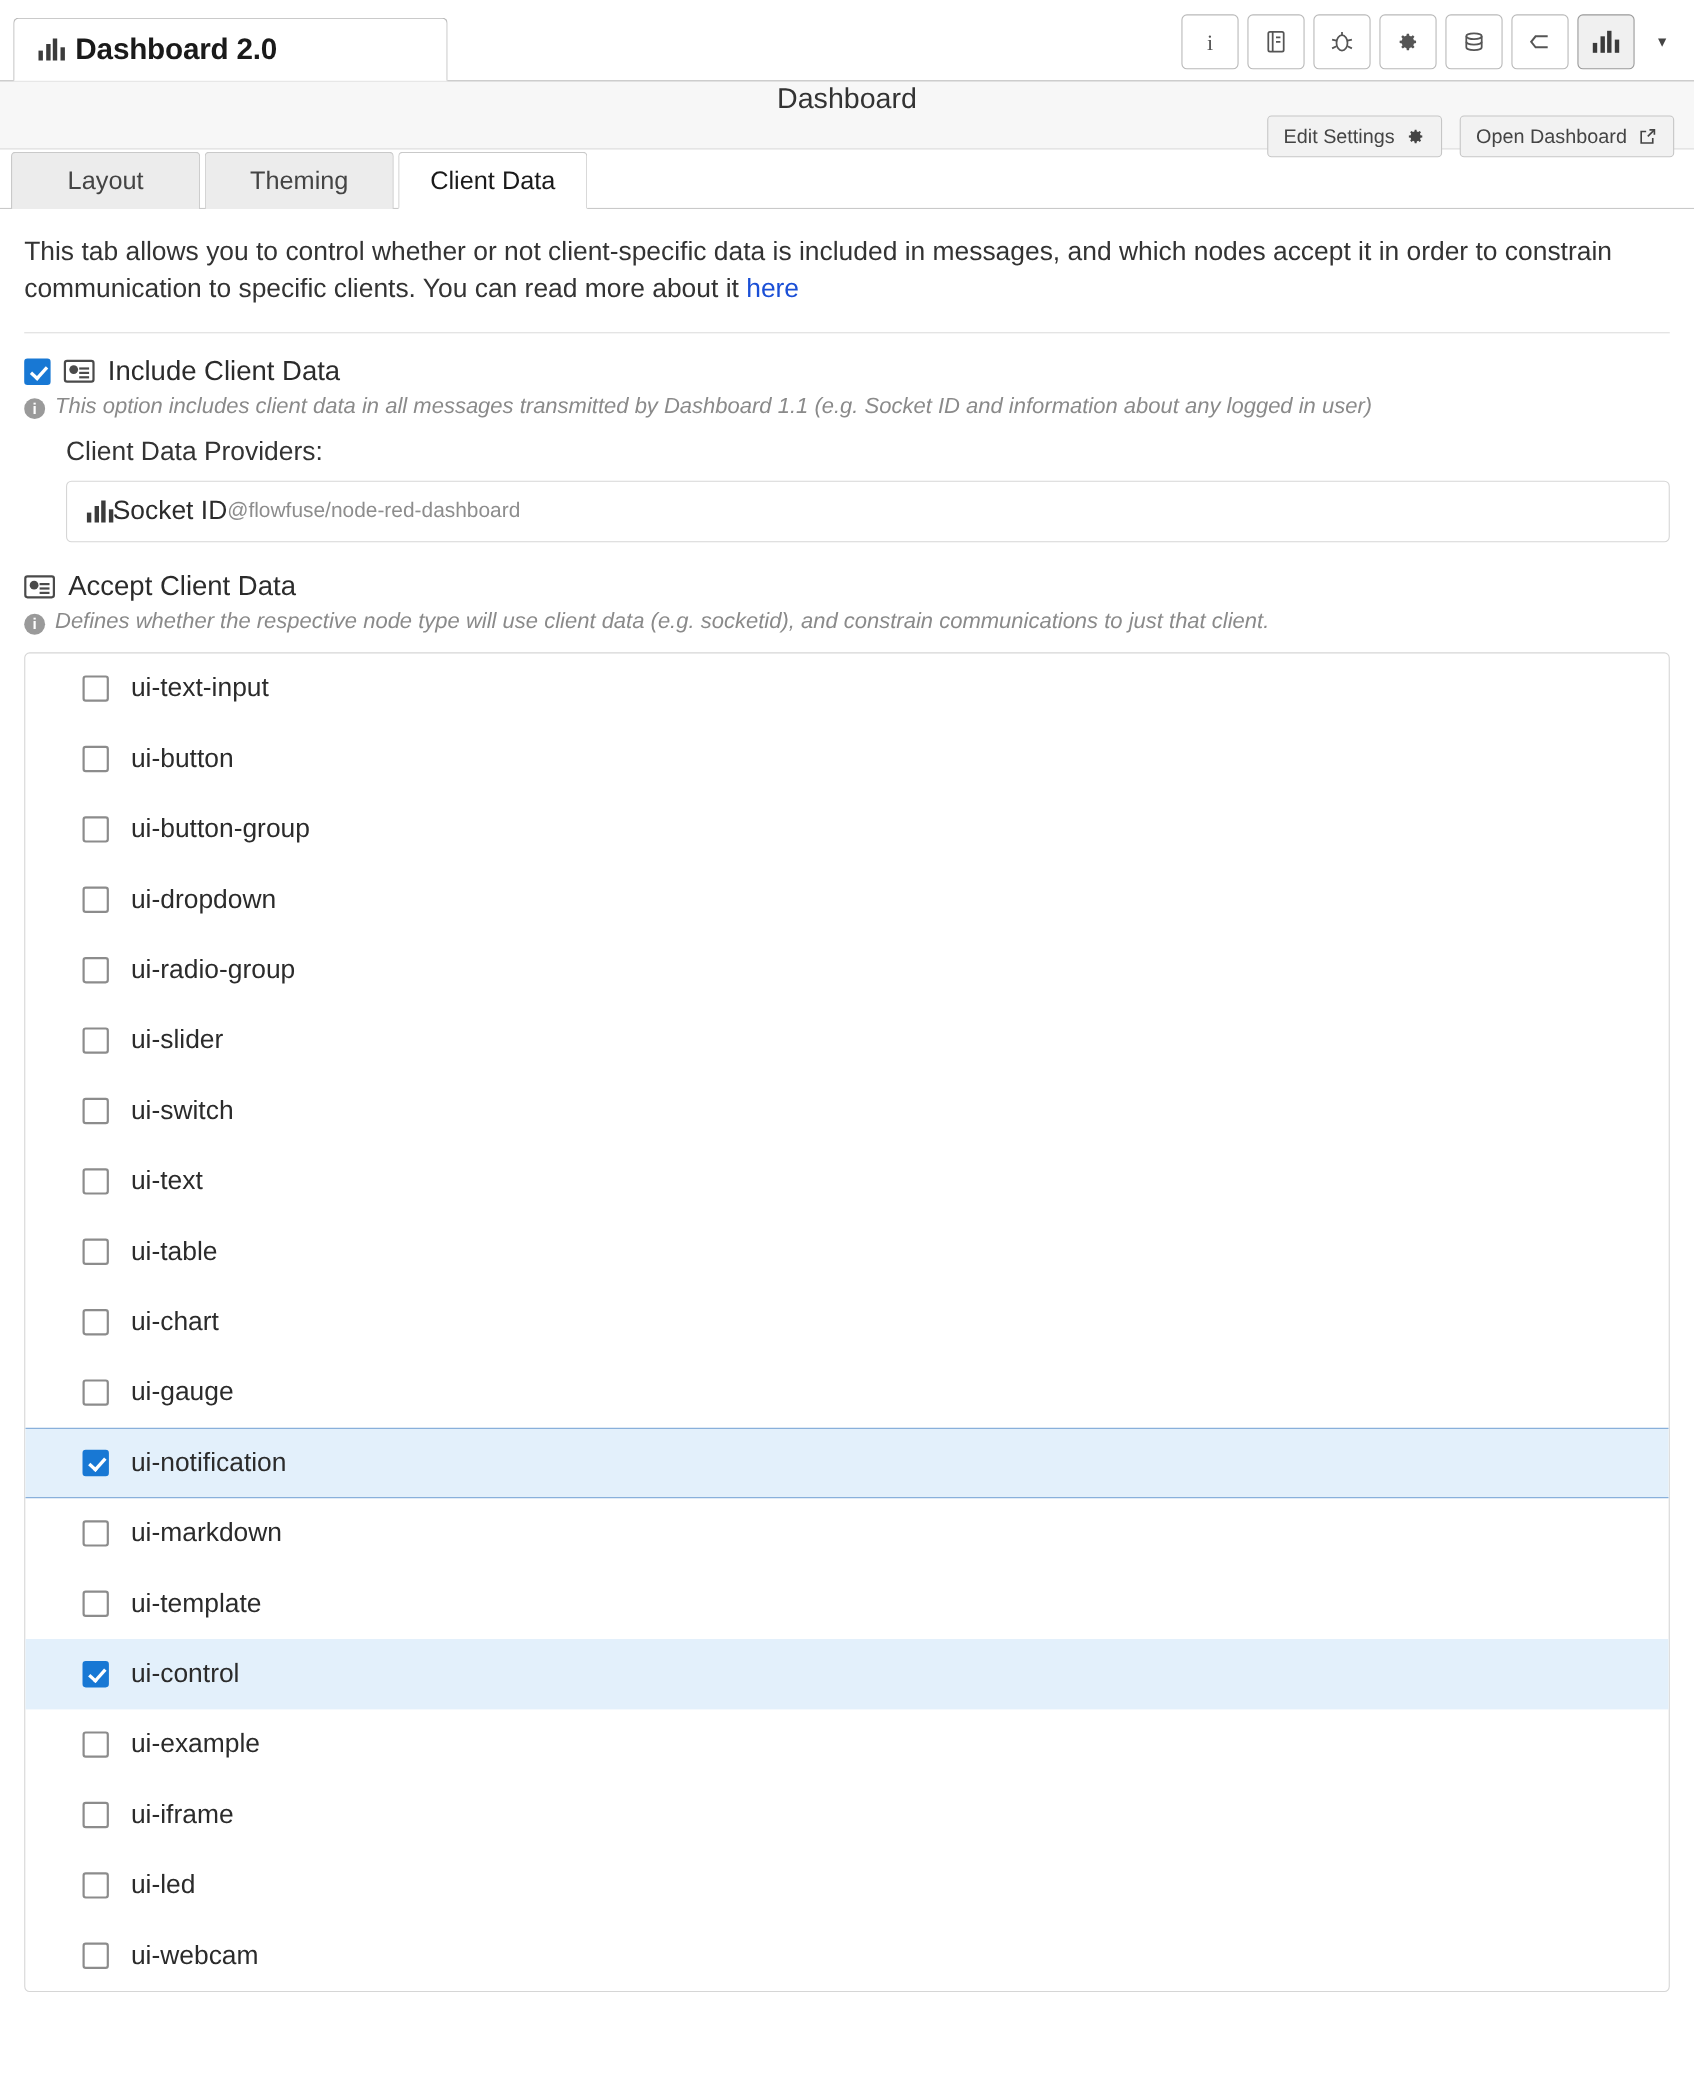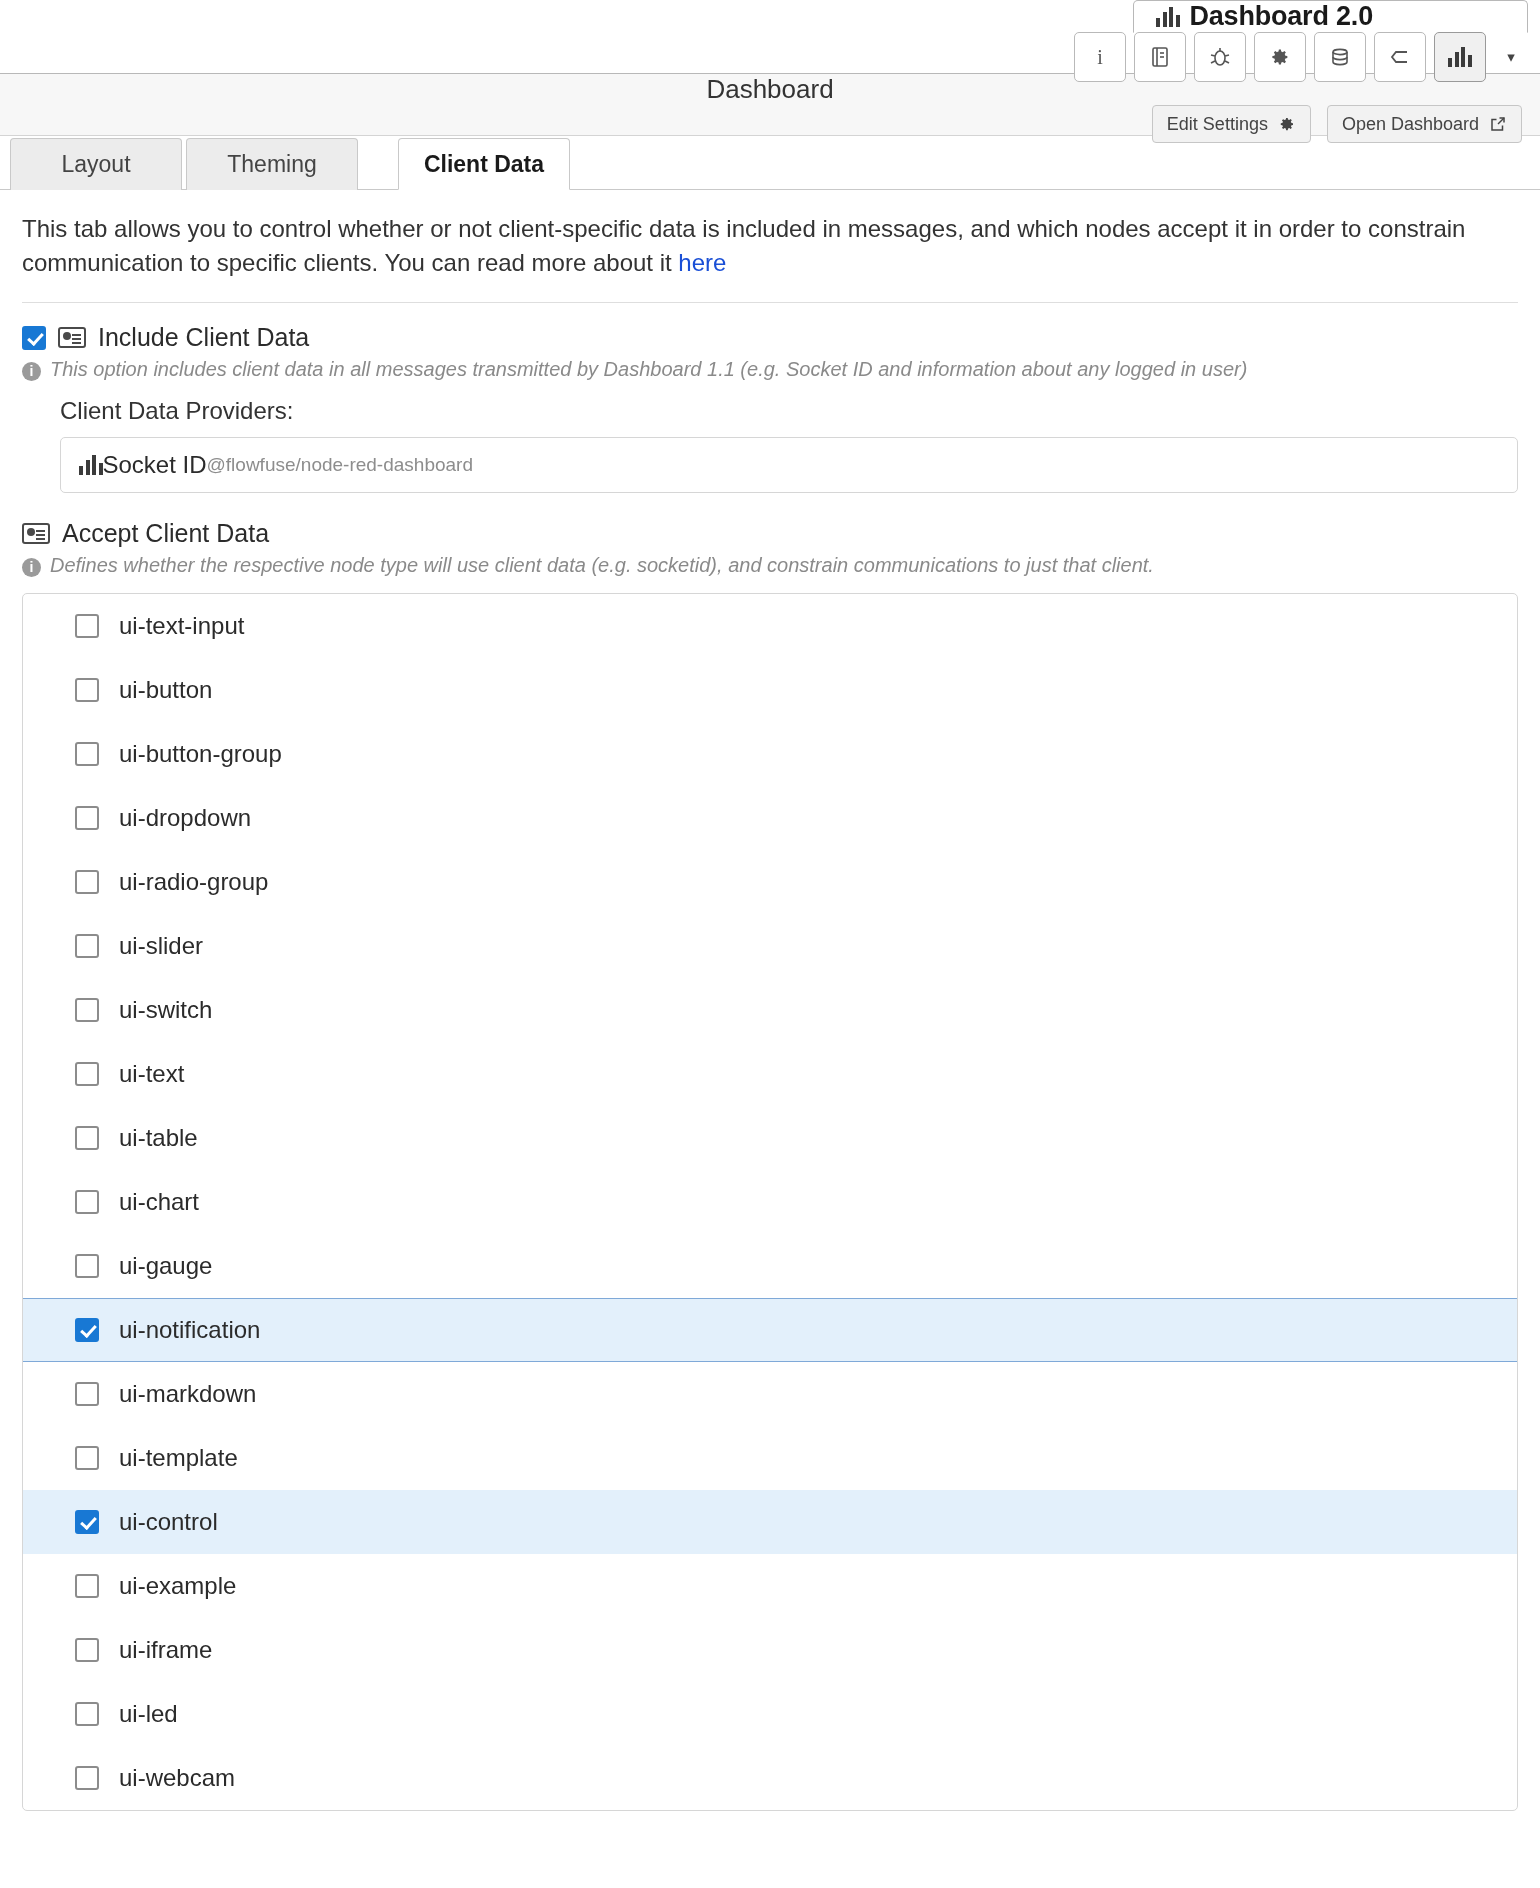--- a/index.html
+++ b/index.html
@@ -17,21 +17,20 @@
 
   
   .topbar {
     display: flex;
     align-items: flex-end;
     height: 74px;
     border-bottom: 1px solid #b8b8b8;
     background: #ffffff;
     padding: 0 12px 0 12px;
     position: relative;
-    flex-direction: column;
   }
   .app-tab {
     display: flex;
     align-items: center;
     gap: 10px;
     height: 58px;
     padding: 0 26px 0 22px;
     border: 1px solid #b8b8b8;
     border-bottom: 1px solid #ffffff;
     border-radius: 5px 5px 0 0;
@@ -145,23 +144,22 @@
     border: 1px solid #c9c9c9;
     border-bottom: none;
     background: #ececec;
     border-radius: 4px 4px 0 0;
     margin-right: 4px;
     margin-bottom: -1px;
   }
   .tab.selected {
     background: #ffffff;
     color: #1a1a1a;
-    font-weight: bold;
+    font-weight: normal;
     border-bottom: 1px solid #ffffff;
-    margin-left: 36px;
   }
 
   
   .content {
     padding: 22px 22px 0 22px;
   }
   .intro {
     font-size: 24px;
     line-height: 1.42;
     color: #333;

